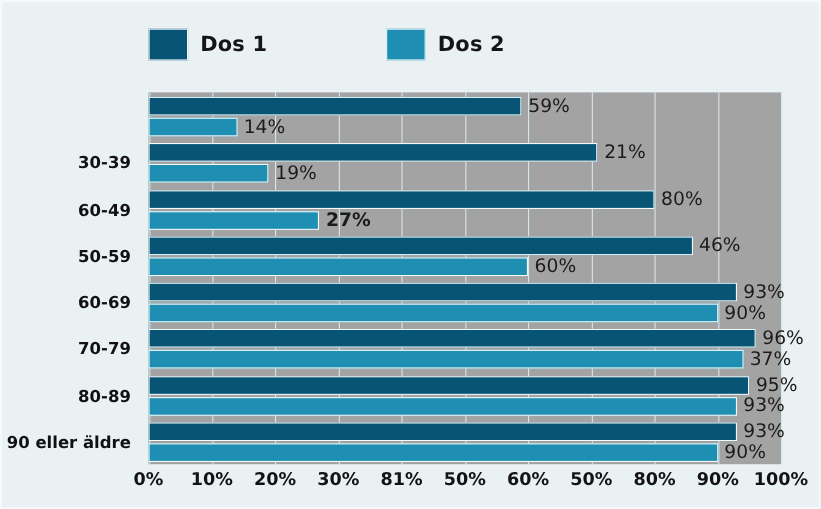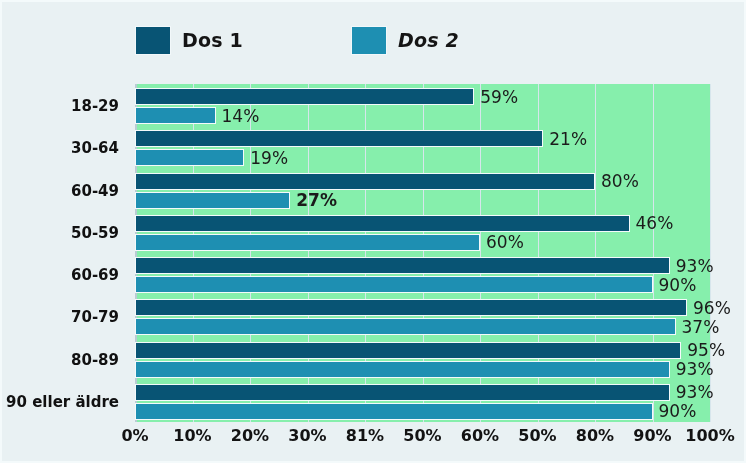--- a/index.html
+++ b/index.html
@@ -31,21 +31,20 @@
     display: flex;
     align-items: center;
     gap: 0;
   }
   .legend-entry {
     display: flex;
     align-items: center;
   }
   .legend-entry + .legend-entry {
     margin-left: 108px;
-    font-style: italic;
   }
   .legend-swatch {
     width: 36px;
     height: 29px;
     border: 1px solid #f2f8fa;
     box-sizing: border-box;
   }
   .legend-label {
     margin-left: 11px;
     font-size: 19px;
@@ -55,21 +54,21 @@
     white-space: nowrap;
   }
 
   
   #plot {
     position: absolute;
     left: 133px;
     top: 82px;
     width: 575px;
     height: 338px;
-    background: #86efac;
+    background: #a3a3a3;
   }
   .gridline {
     position: absolute;
     top: 0;
     bottom: 0;
     width: 1px;
     background: #d7e6ec;
   }
   .gridline.axis0 {
     background: #b9ccd4;
@@ -163,22 +162,21 @@
       <span class="legend-swatch" style="background:#085474"></span>
       <span class="legend-label">Dos 1</span>
     </div>
     <div class="legend-entry">
       <span class="legend-swatch" style="background:#1e8fb2"></span>
       <span class="legend-label">Dos 2</span>
     </div>
   </div>
 
   <div id="cat-labels">
-      <div class="cat-label" style="top: 13.125px;">18-29</div>
-      <div class="cat-label" style="top: 55.375px;">30-64</div>
+      <div class="cat-label" style="top: 55.375px;">30-39</div>
       <div class="cat-label" style="top: 97.625px;">60-49</div>
       <div class="cat-label" style="top: 139.875px;">50-59</div>
       <div class="cat-label" style="top: 182.125px;">60-69</div>
       <div class="cat-label" style="top: 224.375px;">70-79</div>
       <div class="cat-label" style="top: 266.625px;">80-89</div>
       <div class="cat-label" style="top: 308.875px;">90 eller äldre</div>
     </div>
 
   <div id="plot">
       <div class="gridline axis0" style="left: 0px;"></div>

